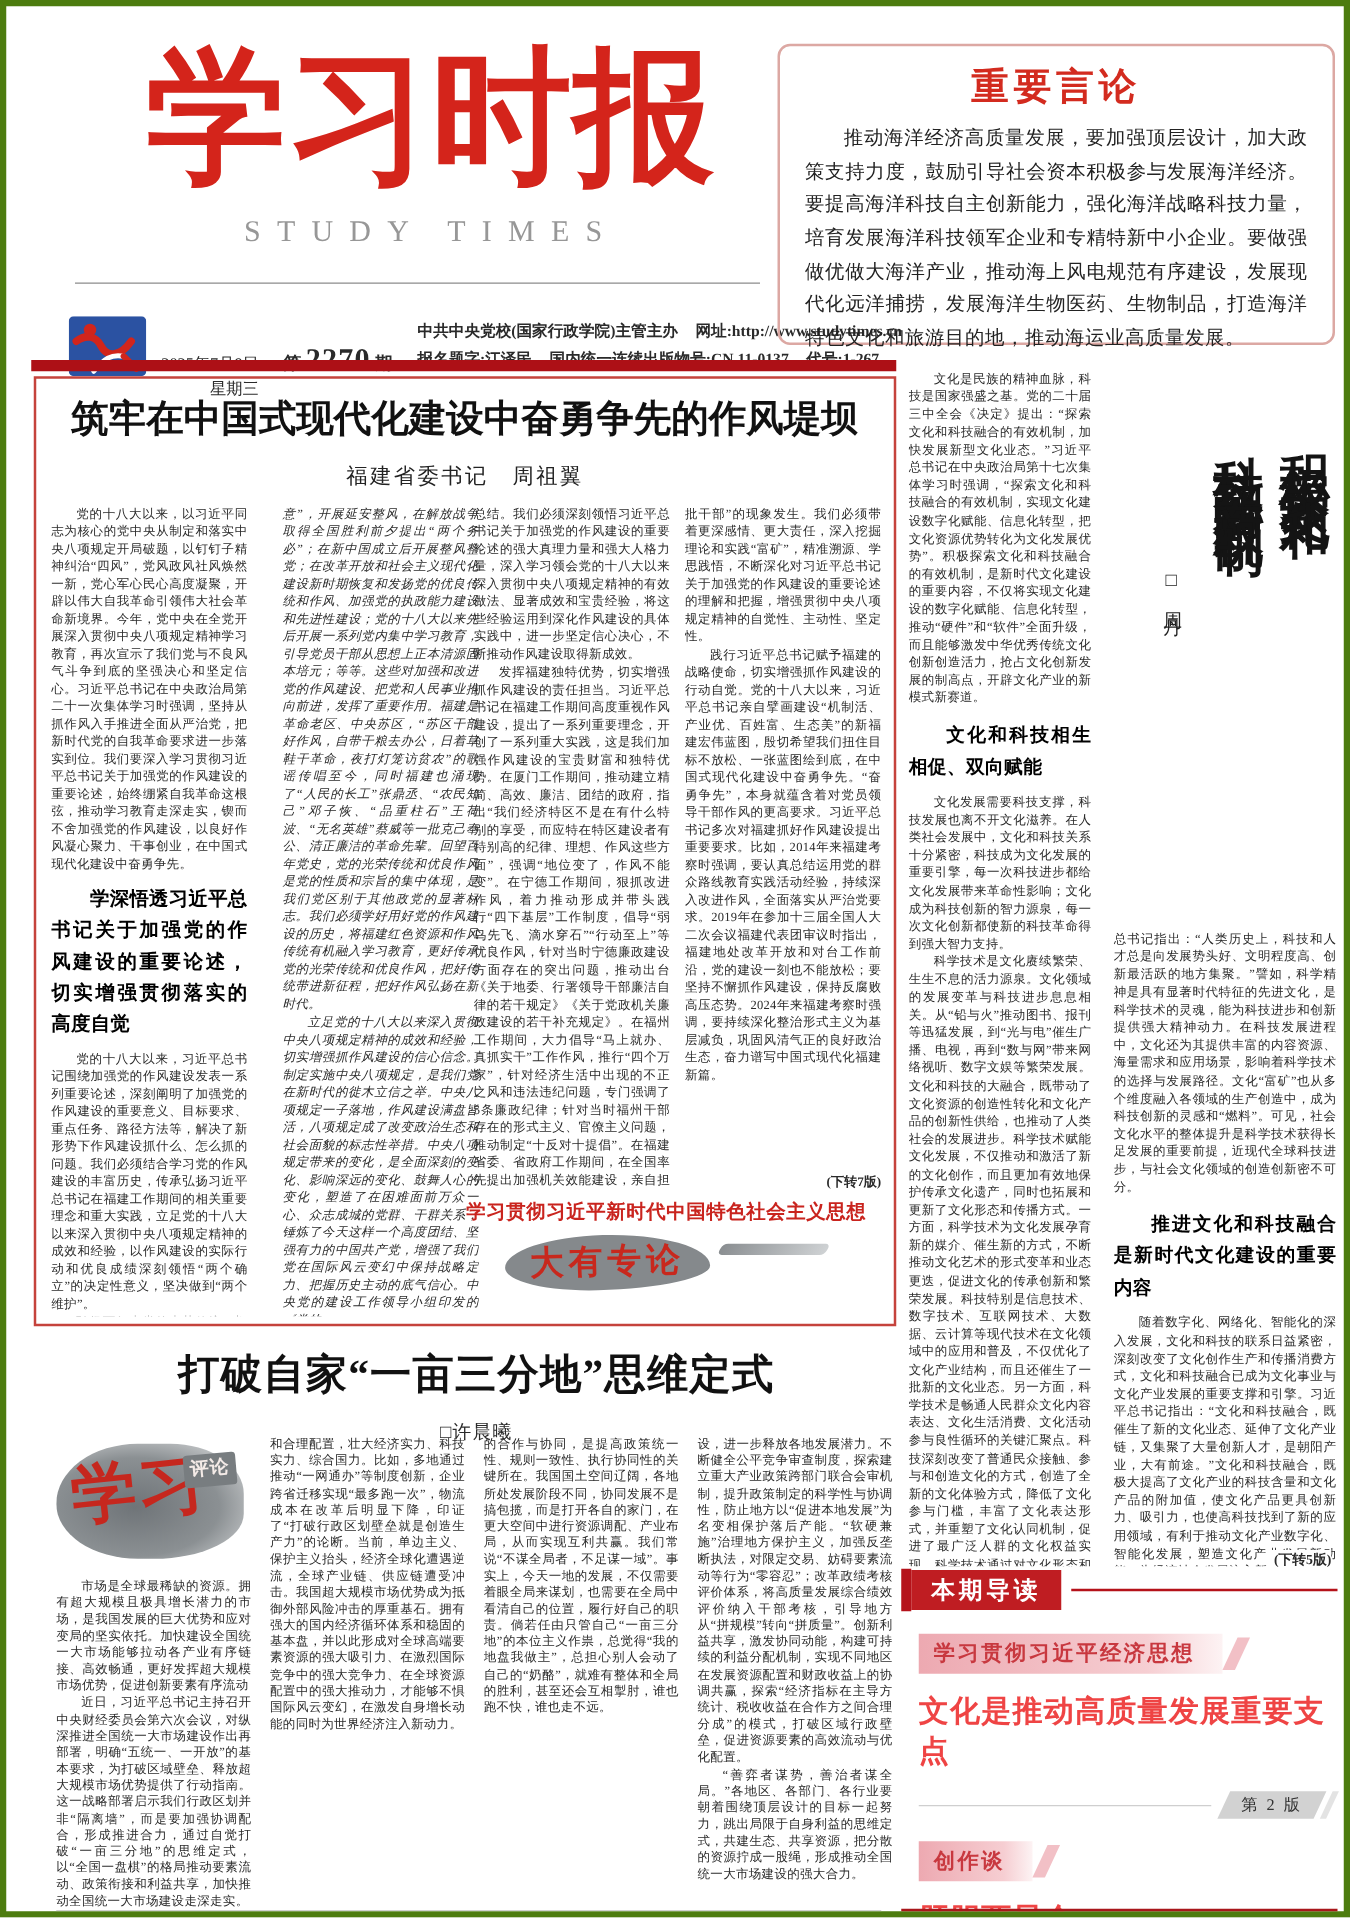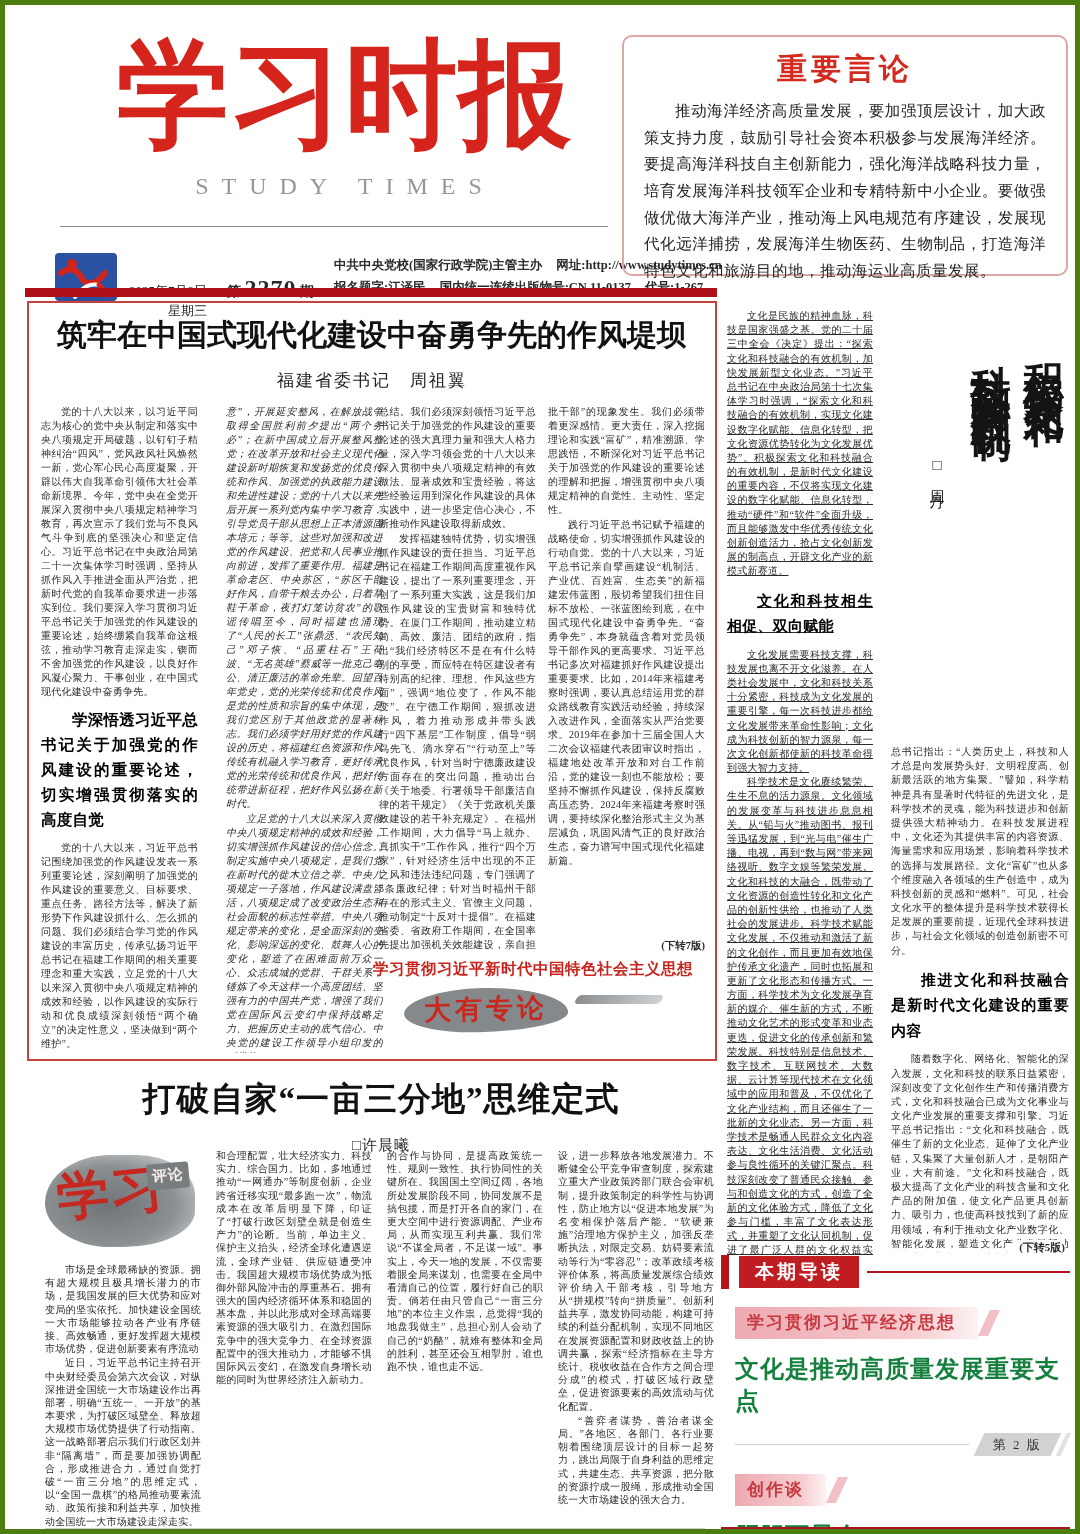--- a/index.html
+++ b/index.html
@@ -50,22 +50,22 @@
                font-family:"Liberation Sans","DejaVu Sans",sans-serif;white-space:nowrap;}
   .stamp-row{margin-top:8px;white-space:nowrap;}
   .stamp{display:inline-block;padding:3px 20px 5px;background:#85898c;color:#c8281d;
          font-size:27px;font-weight:900;letter-spacing:4px;
          border-radius:48% 52% 55% 45%/55% 60% 40% 45%;transform:rotate(-1.5deg);}
   .stamp-tail{display:inline-block;width:86px;height:9px;margin-left:8px;vertical-align:14px;
               background:linear-gradient(90deg,#8a8e91,#cfd2d4);transform:skewX(-30deg);border-radius:4px;}
 
   
   .rsec{position:absolute;left:722px;top:292px;width:342px;height:962px;overflow:hidden;}
-  .rcolA{position:absolute;left:0;top:12px;width:146px;height:956px;overflow:hidden;
-         font-size:10px;line-height:1.42;letter-spacing:0.25px;text-decoration:underline;}
+  .rcolA{position:absolute;left:0;top:0;width:146px;height:956px;overflow:hidden;
+         font-size:10px;line-height:1.42;letter-spacing:0.25px;}
   .rcolB{position:absolute;right:0;top:0;width:178px;height:956px;overflow:hidden;
          font-size:10px;line-height:1.42;letter-spacing:0.25px;}
   .r-sub{font-weight:700;font-size:15px;line-height:1.7;color:#000;margin:10px 0 8px;text-indent:2em;text-align:justify;}
   .vtitlewrap{position:relative;height:448px;}
   .vtitle{position:absolute;top:36px;right:0;writing-mode:vertical-rl;text-orientation:upright;
           font-weight:900;color:#141414;font-size:40px;line-height:1.32;letter-spacing:7px;}
   .vauthor{position:absolute;top:160px;right:122px;writing-mode:vertical-rl;text-orientation:upright;
            font-size:15px;letter-spacing:5px;color:#222;}
   .r-jump{position:absolute;right:4px;bottom:4px;font-size:11px;font-weight:700;background:#fff;padding-left:6px;}
 
@@ -83,30 +83,30 @@
   .xy-main{position:absolute;left:12px;top:8px;font-size:52px;font-weight:900;color:#c6271e;
            transform:rotate(-6deg);letter-spacing:2px;}
   .xy-sub{position:absolute;right:12px;top:12px;background:#787d80;color:#f4ebe7;font-size:15px;
           font-weight:700;padding:3px 5px;border-radius:3px;transform:rotate(-5deg);letter-spacing:1px;}
   .b-rule{position:absolute;left:40px;top:1523px;width:660px;height:1px;background:#cfcfcf;}
 
   
   .digest{position:absolute;left:716px;top:1250px;width:349px;height:282px;}
   .dg-head{display:flex;align-items:center;height:34px;}
   .dg-vbar{width:8px;height:34px;background:#b5121a;}
-  .dg-tab{margin-left:10px;background:#bf1d22;color:#fff;font-size:19px;font-weight:700;
+  .dg-tab{background:#bf1d22;color:#fff;font-size:19px;font-weight:700;
           letter-spacing:3px;padding:3px 16px;font-family:"Liberation Sans","DejaVu Sans",sans-serif;}
   .dg-line{flex:1;height:0;border-top:2px solid #b5121a;margin-left:8px;}
   .ptag{display:inline-block;position:relative;margin:18px 0 0 14px;padding:4px 22px 5px 12px;
         background:linear-gradient(90deg,#eda9b1,#f6ced2 75%,rgba(246,206,210,0.25));
         color:#c8383f;font-size:17px;font-weight:700;letter-spacing:2px;
         font-family:"Liberation Sans","DejaVu Sans",sans-serif;}
   .ptag::after{content:"";position:absolute;right:-16px;top:3px;bottom:3px;width:10px;
                background:#f2c0c6;transform:skewX(-25deg);}
-  .dg-title{margin:14px 0 0 14px;font-size:24px;font-weight:900;color:#15803d;letter-spacing:1px;}
+  .dg-title{margin:14px 0 0 14px;font-size:24px;font-weight:900;color:#ef4444;letter-spacing:1px;}
   .dg-pagerow{display:flex;align-items:center;margin:16px 14px 0 14px;}
   .dg-pline{flex:1;border-bottom:1.5px solid #cfcfcf;}
   .dg-ptag{background:#d2d2d2;transform:skewX(-25deg);padding:2px 14px;margin-left:10px;position:relative;}
   .dg-ptag span{display:inline-block;transform:skewX(25deg);font-size:13px;color:#333;letter-spacing:2px;}
   .dg-ptag::after{content:"";position:absolute;right:-10px;top:0;bottom:0;width:5px;background:#e3e3e3;}
   .dg-foot{position:absolute;left:0;bottom:6px;width:349px;height:4px;background:#a8171b;}
 </style>
 </head>
 <body>
 

